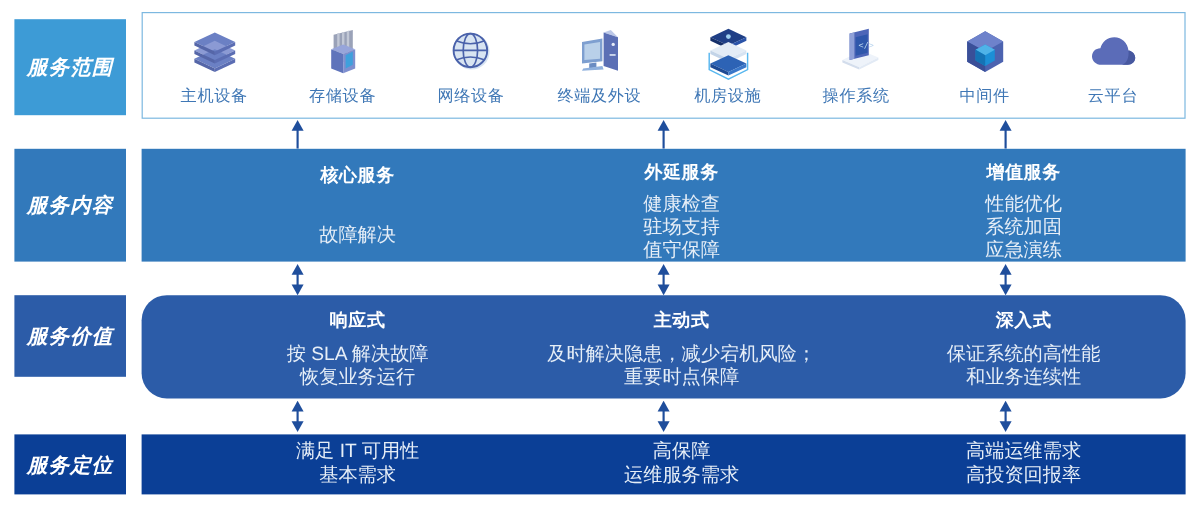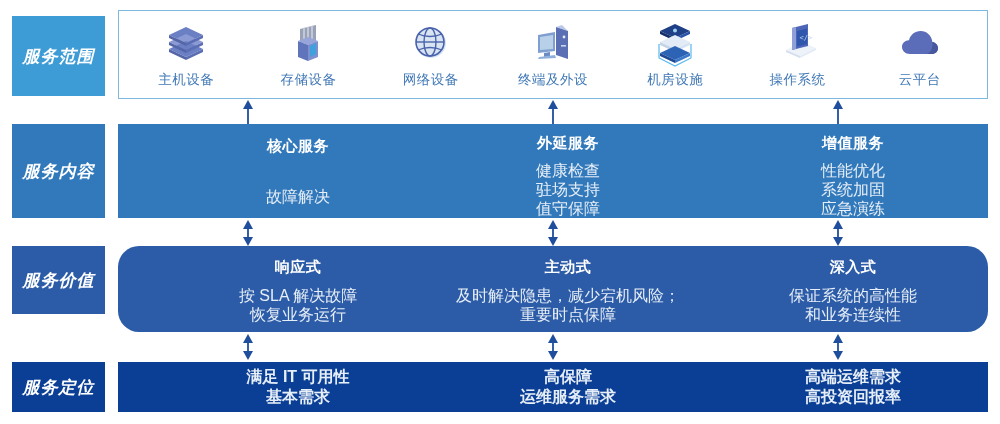--- a/index.html
+++ b/index.html
@@ -85,21 +85,21 @@
   }
   
   .p2 .col { padding-top: 10px; }
   .p2 .col.c1 { justify-content: center; padding-top: 0; gap: 21px; }
   .p2 .col .title { margin-bottom: 8px; }
   .p2 .col.c1 .title { margin-bottom: 10px; }
   
   .p3 .col { padding-top: 12px; }
   .p3 .col .title { margin-bottom: 9px; }
   
-  .p4 .col { justify-content: center; font-weight: bold; }
+  .p4 .col { justify-content: center; }
   .p4 .col .line { line-height: 20px; }
 
   
   .arrow { position: absolute; width: 16px; }
   .arrow svg { display: block; }
 </style>
 </head>
 <body>
 
 <div class="canvas">
@@ -203,20 +203,33 @@
             <polygon points="18,8 34,4 34,26 18,30" fill="#4e66b8"></polygon>
             <polygon points="18,8 22,7 22,29 18,30" fill="#8fa0d8"></polygon>
             <polygon points="23,11 33,8.5 33,24 23,26.5" fill="#2f57ab"></polygon>
             <text x="25.5" y="20" font-family="DejaVu Sans Mono, monospace" font-size="7" fill="#bcd6ef">&lt;/&gt;</text>
           </svg>
         </div>
         <div class="icon-cap">操作系统</div>
       </div>
 
 
+      <div class="icon-cell">
+        <div class="icon-art">
+          <svg width="46" height="46" viewBox="0 0 46 46">
+            <polygon points="23,5 38,13.5 38,30.5 23,39 8,30.5 8,13.5" fill="#4c63b0"></polygon>
+            <polygon points="23,5 38,13.5 23,22 8,13.5" fill="#6e82cb"></polygon>
+            <polygon points="8,13.5 23,22 23,39 8,30.5" fill="#3a4f98"></polygon>
+            <polygon points="23,16 31,20.5 31,29.5 23,34 15,29.5 15,20.5" fill="#1c8fd6"></polygon>
+            <polygon points="23,16 31,20.5 23,25 15,20.5" fill="#4fb3e8"></polygon>
+            <polygon points="15,20.5 23,25 23,34 15,29.5" fill="#1573b5"></polygon>
+          </svg>
+        </div>
+        <div class="icon-cap">中间件</div>
+      </div>
 
       <div class="icon-cell">
         <div class="icon-art">
           <svg width="48" height="46" viewBox="0 0 48 46">
             <path d="M14,33 C9,33 6,29.5 6,26 C6,22.2 9.2,19.2 13,19.3 C14.2,13.8 19,10 24.6,10 C30.8,10 35.8,14.8 36.4,21 C39.8,21.5 42,24.2 42,27.2 C42,30.5 39.2,33 35.8,33 Z" fill="#5b6cb8"></path>
             <path d="M36.4,21 C39.8,21.5 42,24.2 42,27.2 C42,30.5 39.2,33 35.8,33 L31,33 C35,31.5 37,27 36.4,21 Z" fill="#47589f"></path>
           </svg>
         </div>
         <div class="icon-cap">云平台</div>
       </div>

